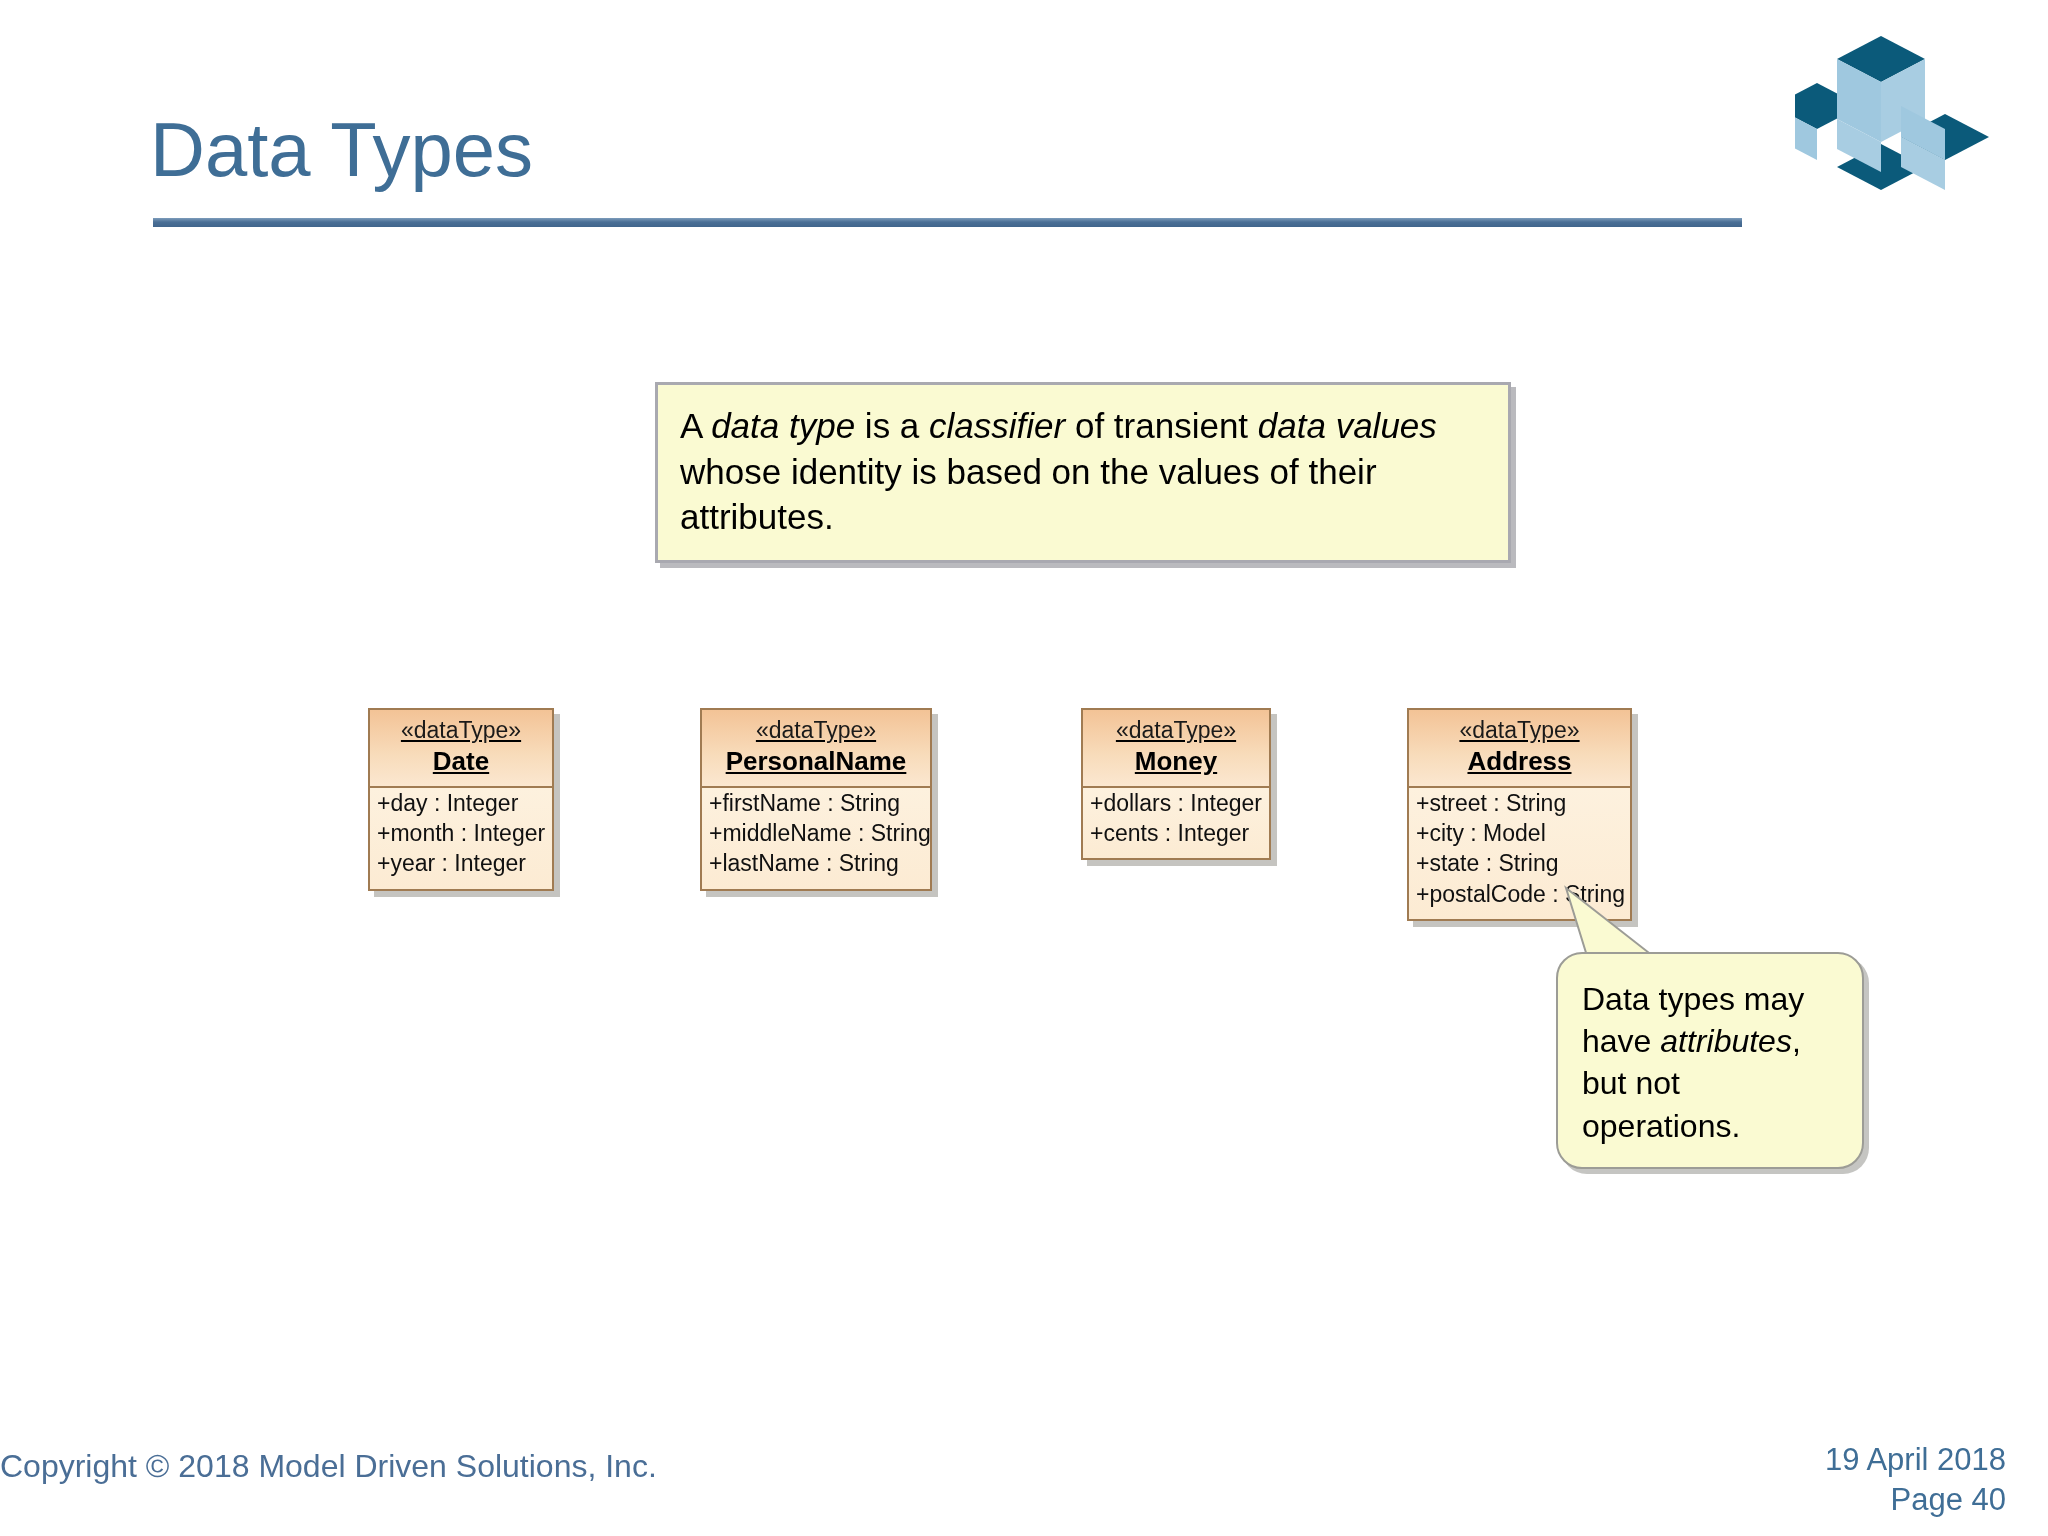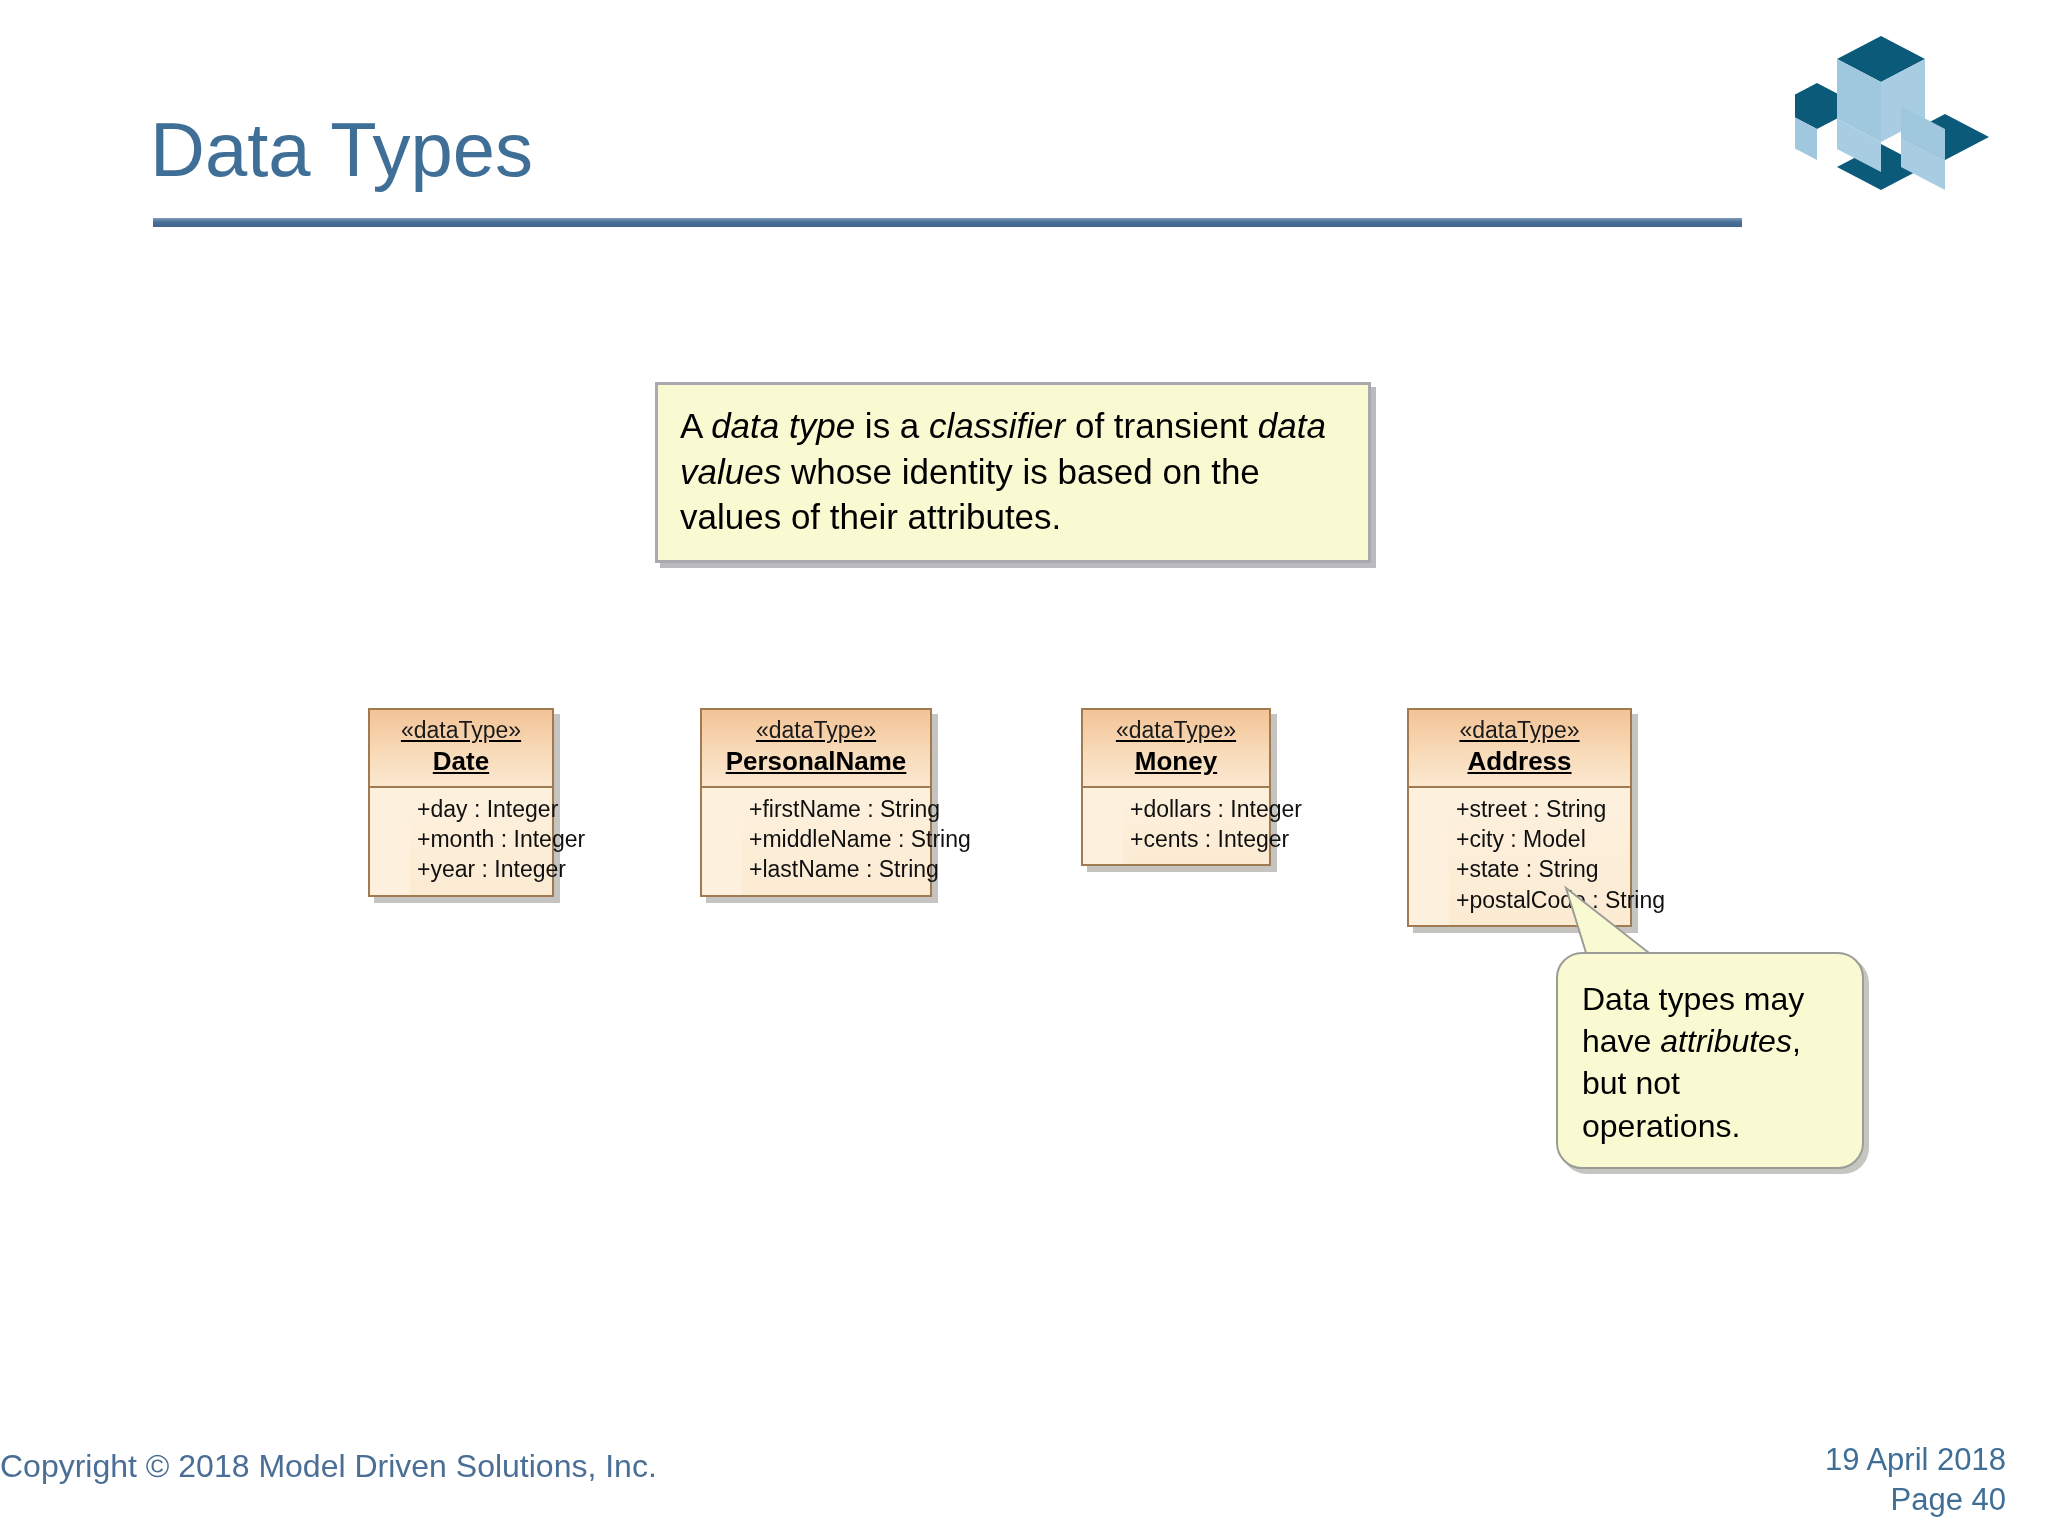--- a/index.html
+++ b/index.html
@@ -43,21 +43,21 @@
     top: 30px;
     width: 215px;
     height: 160px;
   }
 
   
   #definition-box {
     position: absolute;
     left: 655px;
     top: 382px;
-    width: 716px;
+    width: 856px;
     box-sizing: border-box;
     background: #FAFAD2;
     border: 3px solid #A9A9B0;
     box-shadow: 5px 5px 0 rgba(130,130,136,0.55);
     padding: 18px 20px 20px 22px;
   }
   #definition-box .dtext {
     font-size: 35px;
     line-height: 1.30;
     color: #000000;
@@ -85,23 +85,22 @@
     line-height: 1.15;
   }
   .uml-name {
     font-size: 26px;
     font-weight: bold;
     color: #000000;
     line-height: 1.2;
     margin-top: 3px;
   }
   .uml-body {
-    padding: 6px 5px 10px 7px;
+    padding: 0 5px 10px 7px;
     background: linear-gradient(to bottom, #FDF1DE 0%, #FCEBD3 100%);
-    margin-left: 40px;
   }
   .uml-attr {
     font-size: 23px;
     color: #101010;
     line-height: 1.32;
     white-space: nowrap;
   }
 
   #class-date        { left: 368px;  top: 708px;  width: 186px; }
   #class-personalname{ left: 700px;  top: 708px;  width: 232px; }

